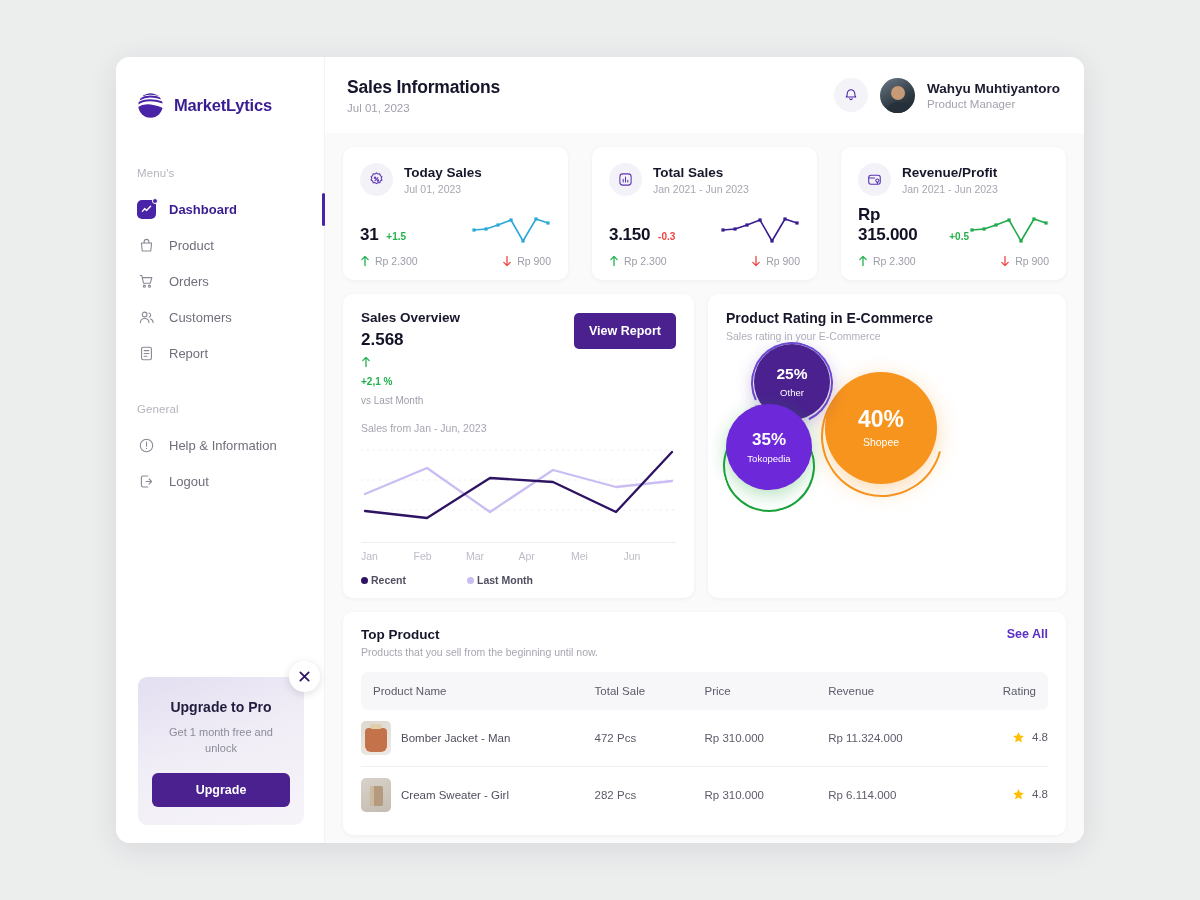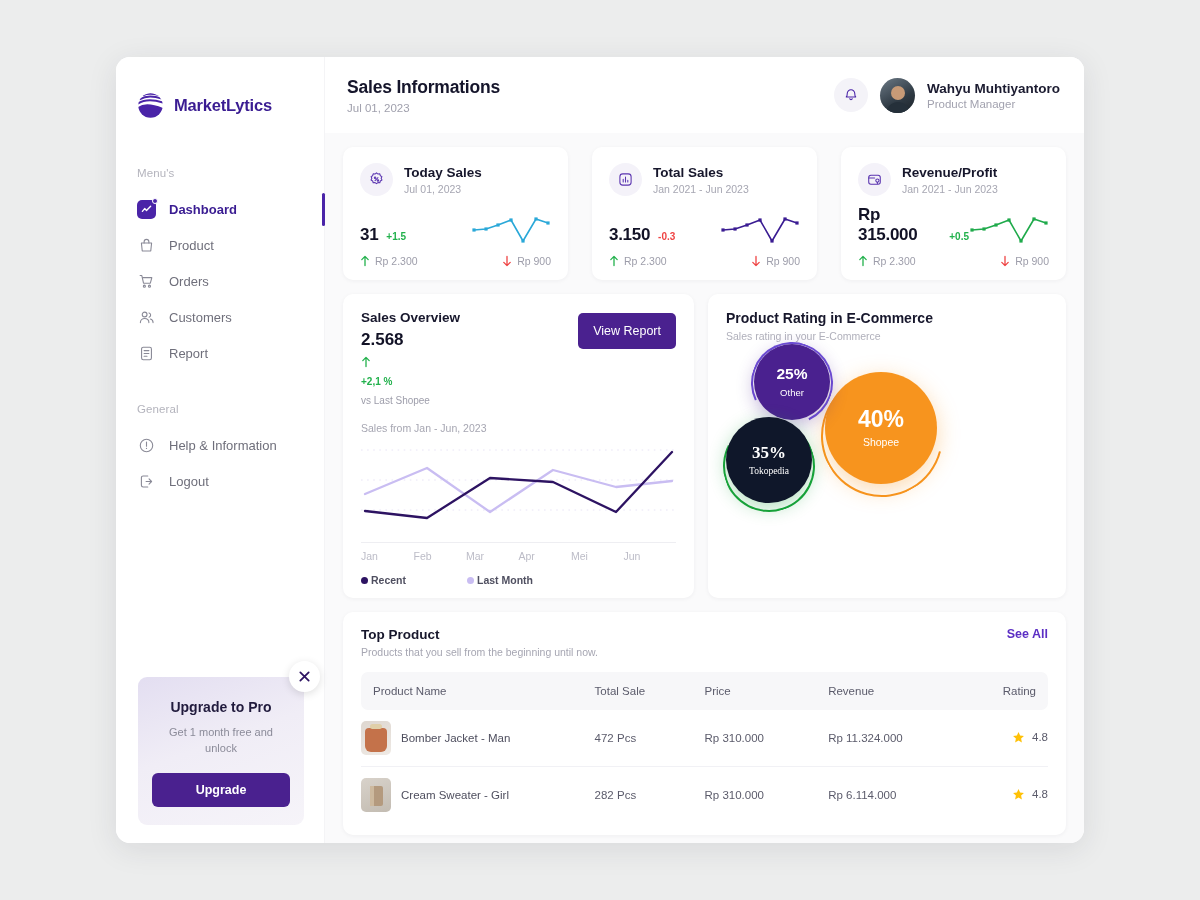--- a/index.html
+++ b/index.html
@@ -141,21 +141,21 @@
     position: relative;
   }
   .ov-title { font-size: 13.5px; font-weight:700; color:#17172c; }
   .ov-value { font-size: 17px; font-weight:700; color:#121226; margin-top:5px; }
   .ov-delta { display:flex; align-items:flex-start; gap:8px; margin-top:6px; font-size:10px; color:#9d9daa;flex-direction:column; }
   .ov-delta b { color:#22b14c; font-weight:700; }
   .ov-range { font-size:10.5px; color:#a6a6b2; margin-top: 16px; }
   .view-report {
     position:absolute; right: 18px; top: 19px;
     background:#4a218f; color:#fff; border:none; border-radius:5px;
-    padding: 11px 15px; font-size:12.5px; font-weight:400; cursor:pointer;
+    padding: 11px 15px; font-size:12.5px; font-weight:700; cursor:pointer;
     font-family: "Liberation Sans", sans-serif;
   }
   .chart-box { margin-top: 10px; height: 92px; position:relative; }
   .x-axis { display:flex; margin-top: 6px; border-top:1px solid #eeeef2; padding-top:7px; }
   .x-axis span { flex:1; text-align:left; font-size: 10.5px; color:#bcbcc7; }
   .legend { display:flex; align-items:center; gap:9px; margin-top: 12px; }
   .lg { display:flex; align-items:center; gap:3px; font-size:10.5px; color:#4f4f60; font-weight:700; }
   .lg .dot { width:7px; height:7px; border-radius:50%; }
 
   .rating-card {
@@ -501,21 +501,21 @@
       <div class="mid-row">
 
         <div class="overview-card">
           <div class="ov-title">Sales Overview</div>
           <div class="ov-value">2.568</div>
           <div class="ov-delta">
             <svg width="10" height="12" viewBox="0 0 10 12" stroke="#22b14c" stroke-width="1.3" fill="none" stroke-linecap="round" stroke-linejoin="round">
                 <path d="M5 10.5V1.5M1.8 4.6L5 1.4l3.2 3.2"></path>
               </svg>
             <b>+2,1 %</b>
-            <span>vs Last Shopee</span>
+            <span>vs Last Month</span>
           </div>
           <button class="view-report">View Report</button>
           <div class="ov-range">Sales from Jan - Jun, 2023</div>
 
           <div class="chart-box">
             <svg width="315" height="92" viewBox="0 0 315 92" preserveAspectRatio="none">
               <g stroke="#e8e4f5" stroke-width="1" stroke-dasharray="1.6 4.5">
                 <line x1="0" y1="6" x2="315" y2="6"></line>
                 <line x1="0" y1="36" x2="315" y2="36"></line>
                 <line x1="0" y1="66" x2="315" y2="66"></line>
@@ -563,22 +563,22 @@
             <div class="ring" style="left:25px; top:-2px; width:82px; height:82px; border-color:#6f4fd8;
                         border-bottom-color:transparent; transform:rotate(20deg);"></div>
             <div class="bubble" style="left:28px; top:0px; width:76px; height:76px; background:#4a218f;
                         box-shadow:0 5px 18px rgba(74,33,143,.33);">
               <span class="pct" style="font-size:15.5px">25%</span>
               <span class="nm" style="font-size:9.5px">Other</span>
             </div>
 
             <div class="ring" style="left:-3px; top:76px; width:92px; height:92px; border-color:#18a23a;
                         border-top-color:transparent; transform:rotate(-18deg);"></div>
-            <div class="bubble" style="left:0px; top:73px; width:86px; height:86px; background:#0f172a;
-                        box-shadow:0 5px 18px rgba(24,162,58,.33);font-family:Liberation Serif, serif;">
+            <div class="bubble" style="left:0px; top:60px; width:86px; height:86px; background:#6d28d9;
+                        box-shadow:0 5px 18px rgba(24,162,58,.33);">
               <span class="pct" style="font-size:17px">35%</span>
               <span class="nm" style="font-size:9.5px">Tokopedia</span>
             </div>
           </div>
         </div>
       </div>
 
       <div class="product-card">
         <div class="pc-head">
           <div>

